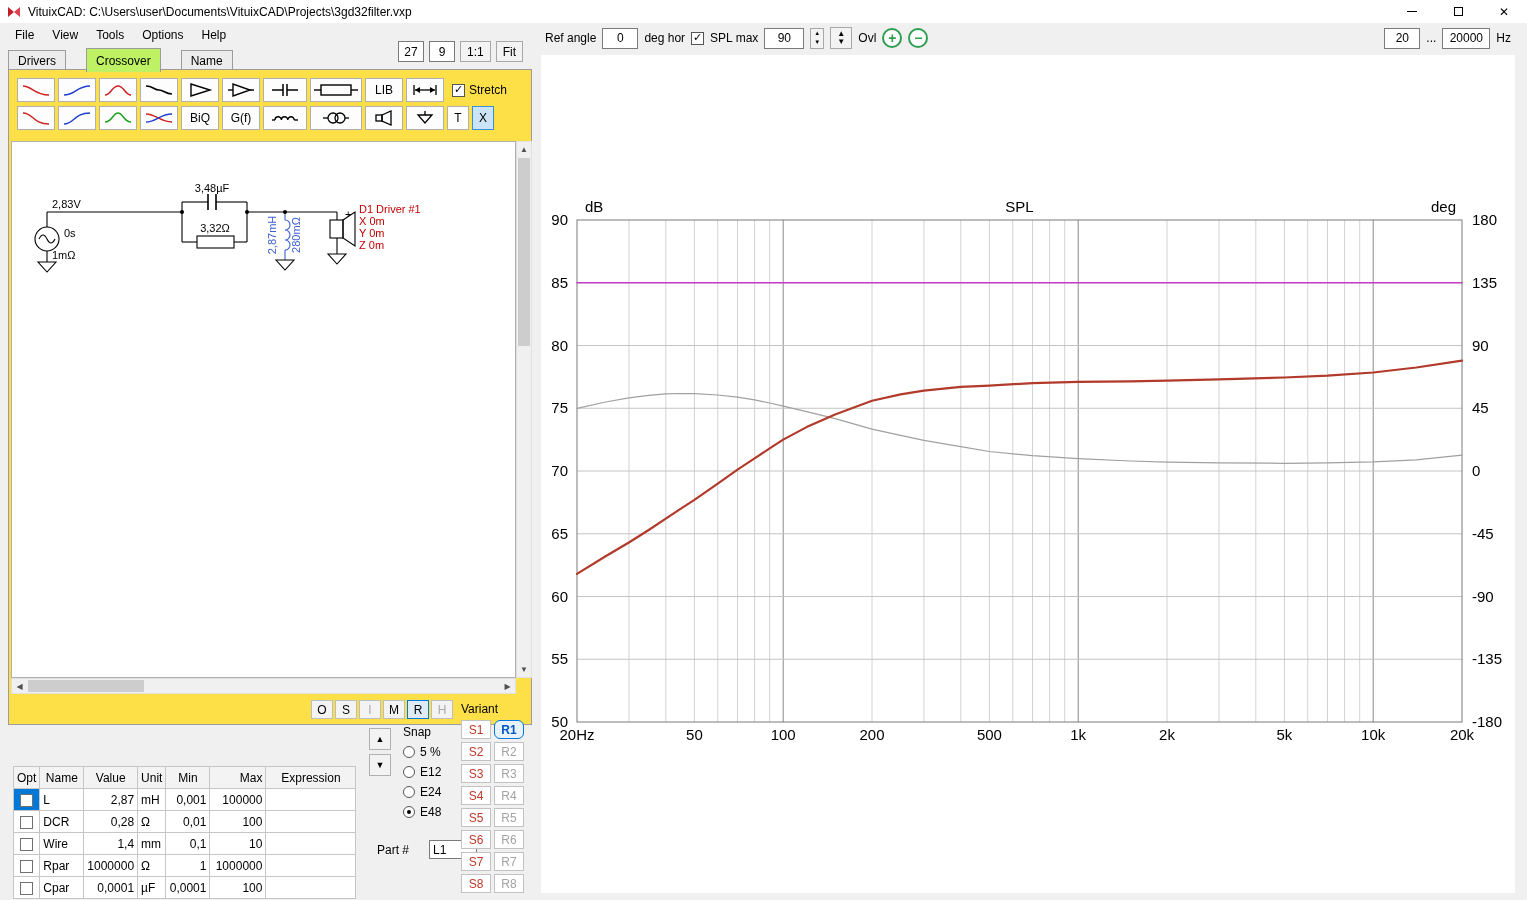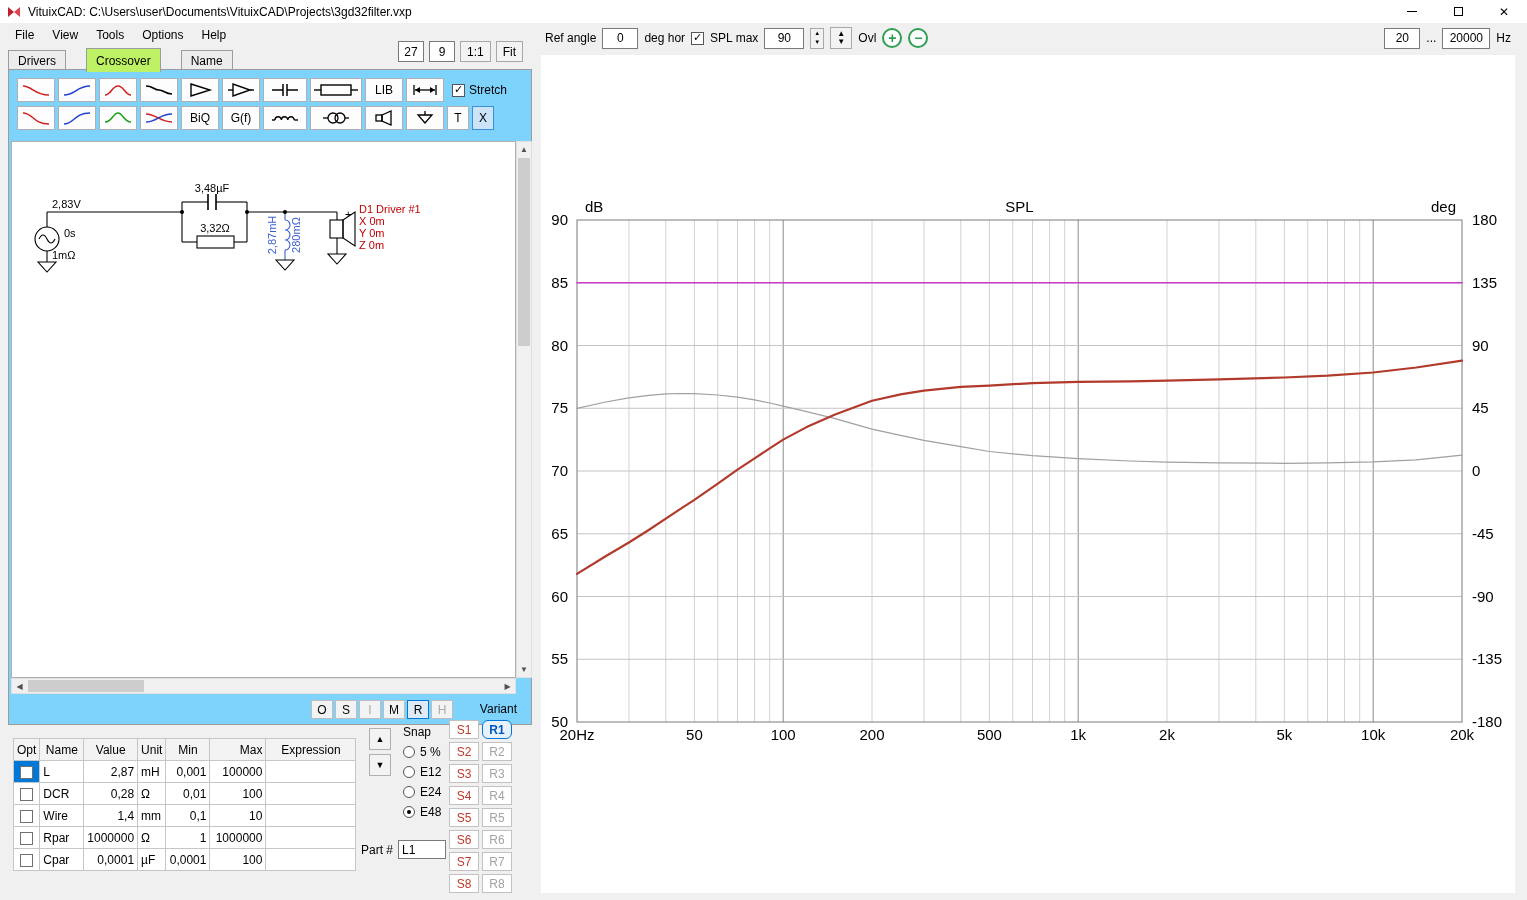--- a/index.html
+++ b/index.html
@@ -47,21 +47,21 @@
                background:#fff; flex:0 0 auto; }
   .spacer { flex:1; }
 
   
   .tabstrip { position:absolute; left:8px; top:48px; display:flex; align-items:flex-end; }
   .tab { padding:3px 9px 4px 9px; border:1px solid #9c9c9c; border-bottom:none; background:#ececec; margin-right:20px; }
   .tab.active { background:#bef264; padding-top:5px; position:relative; z-index:3; }
 
   
   .tabpage { position:absolute; left:8px; top:69px; width:524px; height:656px; border:1px solid #9c9c9c;
-             background:#7dd3fc; z-index:2; }
+             background:#fde047; z-index:2; }
   .cbar { position:absolute; left:8px; display:flex; gap:3px; align-items:center; }
   .cbar1 { top:8px; } .cbar2 { top:36px; }
   .cbtn { height:24px; width:38px; border:1px solid #b0b0b0; background:#fdfdfd;
           display:flex; align-items:center; justify-content:center; font-size:12px; }
   .cbtn.wide44 { width:44px; } .cbtn.wide52 { width:52px; } .cbtn.nar { width:22px; }
   .cbtn.sel { background:#cce4f7; border-color:#3d8fd4; }
   .stretch { display:flex; align-items:center; gap:4px; margin-left:5px; }
 
   
   .canvas { position:absolute; left:2px; top:71px; width:505px; height:537px; background:#fff; border:1px solid #b0b0b0; }
@@ -77,21 +77,21 @@
   .hthumb { position:absolute; top:1px; left:16px; width:116px; height:12px; background:#cdcdcd; }
 
   
   .mode-row { position:absolute; left:302px; top:630px; display:flex; gap:2px; }
   .mode-btn { width:22px; height:19px; border:1px solid #bdbdbd; background:#f3f3f3;
               display:flex; align-items:center; justify-content:center; }
   .mode-btn.disabled { color:#ababab; }
   .mode-btn.selected { border-color:#0078d7; background:#dcebf7; }
 
   
-  .param-table { position:absolute; left:4px; top:668px; border-collapse:collapse; background:#fff; }
+  .param-table { position:absolute; left:4px; top:696px; border-collapse:collapse; background:#fff; }
   .param-table th, .param-table td { border:1px solid #c6c6c6; height:22px; padding:0 3px; font-size:12px; font-weight:normal; }
   .param-table th { background:#f3f3f3; }
   .param-table th:nth-child(1){ width:26px; } .param-table th:nth-child(2){ width:44px;text-align:center; }
   .param-table th:nth-child(3){ width:50px; } .param-table th:nth-child(4){ width:28px; }
   .param-table th:nth-child(5){ width:44px; } .param-table th:nth-child(6){ width:56px;text-align:right; }
   .param-table th:nth-child(7){ width:90px; }
   .c-opt { text-align:center; }
   .c-opt.sel { background:#0078d7; }
   .c-num { text-align:right; }
   .cb { display:inline-block; width:13px; height:13px; border:1px solid #707070; background:#fff; vertical-align:middle; }
@@ -102,25 +102,25 @@
                display:flex; align-items:center; justify-content:center; font-size:9px; }
 
   
   .snap { position:absolute; left:394px; top:655px; width:64px; }
   .snap-title { margin-bottom:5px; }
   .radio-row { display:flex; align-items:center; gap:5px; margin:6px 0; }
   .radio { width:12px; height:12px; border:1px solid #555; border-radius:50%; background:#fff; position:relative; flex:0 0 auto; }
   .radio.on::after { content:""; position:absolute; left:3px; top:3px; width:4px; height:4px; border-radius:50%; background:#000; }
 
   
-  .part { position:absolute; left:352px; top:770px; display:flex; align-items:center; gap:5px; }
+  .part { position:absolute; left:368px; top:770px; display:flex; align-items:center; gap:20px; }
   .part input { width:48px; height:19px; }
 
   
-  .variant { position:absolute; left:440px; top:632px; width:68px;text-align:right; }
+  .variant { position:absolute; left:452px; top:632px; width:68px; }
   .variant-title { margin-bottom:4px; }
   .vgrid { display:grid; grid-template-columns:30px 30px; gap:3px; }
   .vbtn { height:19px; border:1px solid #c2c2c2; background:#fff;
           display:flex; align-items:center; justify-content:center; font-size:12px; }
   .vbtn.s { color:#c0392b; }
   .vbtn.r { color:#a3a3a3; }
   .vbtn.r.sel { color:#0056c0; border-color:#0078d7; background:#e8f2fc; font-weight:bold;border-radius:6px; }
 
   
   .chart-panel { position:absolute; left:541px; top:55px; width:974px; height:838px; background:#fff; }

